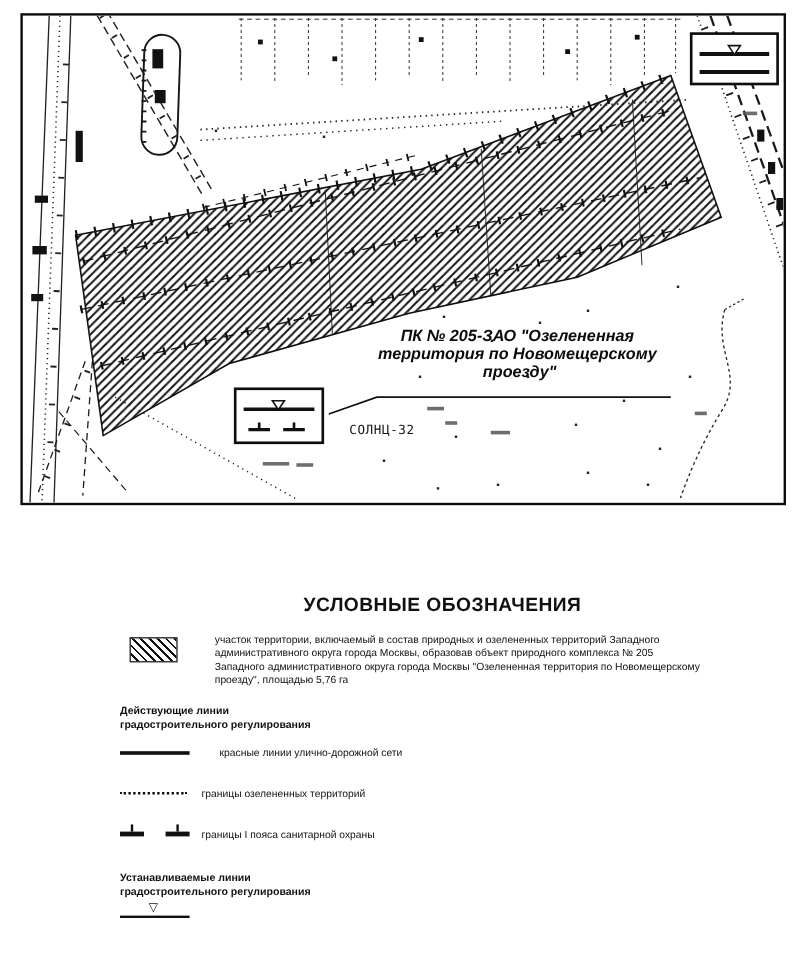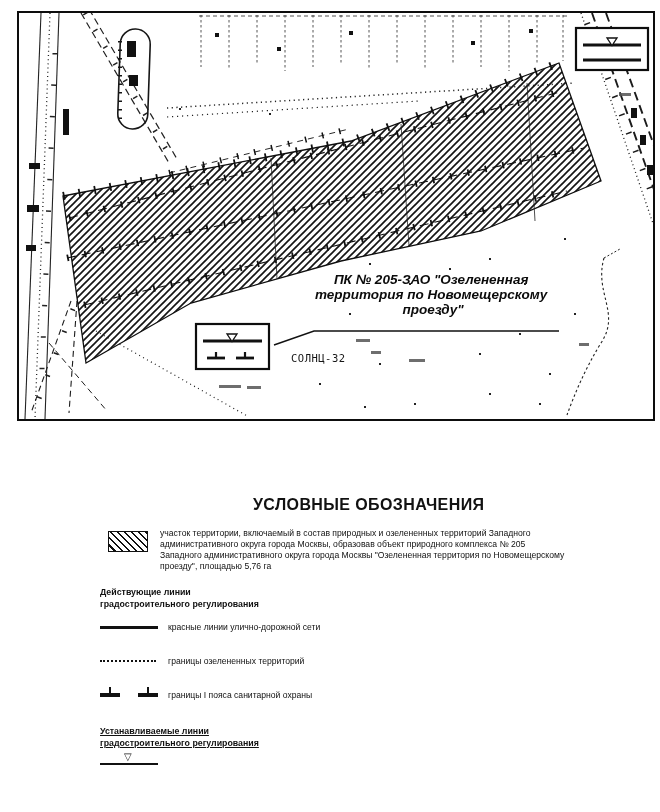--- a/index.html
+++ b/index.html
@@ -7,24 +7,24 @@
         font-family:"Liberation Sans",sans-serif;color:#111;}
   
   #map-panel{position:absolute;left:17px;top:11px;width:634px;height:406px;
              border:2.5px solid #0d0d0d;background:#fff;overflow:hidden;}
   #map-svg{display:block;}
   
   .legend-heading{position:absolute;left:253px;top:496px;font-size:16px;font-weight:bold;letter-spacing:.4px;}
   #area-row{position:absolute;left:108px;top:528px;display:flex;}
   .area-swatch{width:38px;height:19px;border:1.2px solid #111;flex:0 0 auto;margin-top:3px;
     background:repeating-linear-gradient(45deg,#fff 0 3.5px,#111 3.5px 5px);}
-  .area-text{margin-left:12px;width:407px;font-size:8.6px;line-height:11px;}
+  .area-text{margin-left:31px;width:407px;font-size:8.6px;line-height:11px;}
   .legend-section{position:absolute;left:100px;width:470px;}
   #section-active{top:586px;}
-  #section-established{top:725px;text-decoration:underline;}
+  #section-established{top:725px;}
   .section-title{font-size:8.8px;font-weight:bold;line-height:12px;}
   .legend-row{display:flex;align-items:center;height:22px;margin-top:12px;}
   .legend-row.tall{align-items:flex-start;height:auto;margin-top:5px;}
   .swatch-cell{width:60px;flex:0 0 auto;display:flex;align-items:center;position:relative;height:100%;}
   .legend-row.tall .swatch-cell{margin-top:3px;height:14px;}
   .row-label{margin-left:8px;font-size:8.6px;line-height:10.5px;}
   .legend-row.tall .row-label{width:190px;}
   .sw-solid{width:58px;height:3px;background:#111;}
   .sw-dotted{width:56px;height:0;border-top:2.4px dotted #111;}
   .sw-tgroup{display:flex;width:58px;justify-content:space-between;position:relative;}
@@ -215,21 +215,21 @@
   <div id="area-row">
     <div class="area-swatch"></div>
     <div class="area-text">участок территории, включаемый в состав природных и озелененных территорий Западного административного округа города Москвы, образовав объект природного комплекса № 205 Западного административного округа города Москвы "Озелененная территория по Новомещерскому проезду", площадью 5,76 га</div>
   </div>
 
   <div class="legend-section" id="section-active">
     <div class="section-title">
       <div>Действующие линии</div>
       <div>градостроительного регулирования</div>
     </div>
-    <div class="legend-row" style="margin-top:6px;">
+    <div class="legend-row" style="margin-top:6px;gap:15px;">
       <div class="swatch-cell">
           <span class="sw-solid"></span>
         </div>
       <div class="row-label">красные линии улично-дорожной сети</div>
     </div>
     <div class="legend-row">
       <div class="swatch-cell">
           <span class="sw-dotted"></span>
         </div>
       <div class="row-label">границы озелененных территорий</div>

